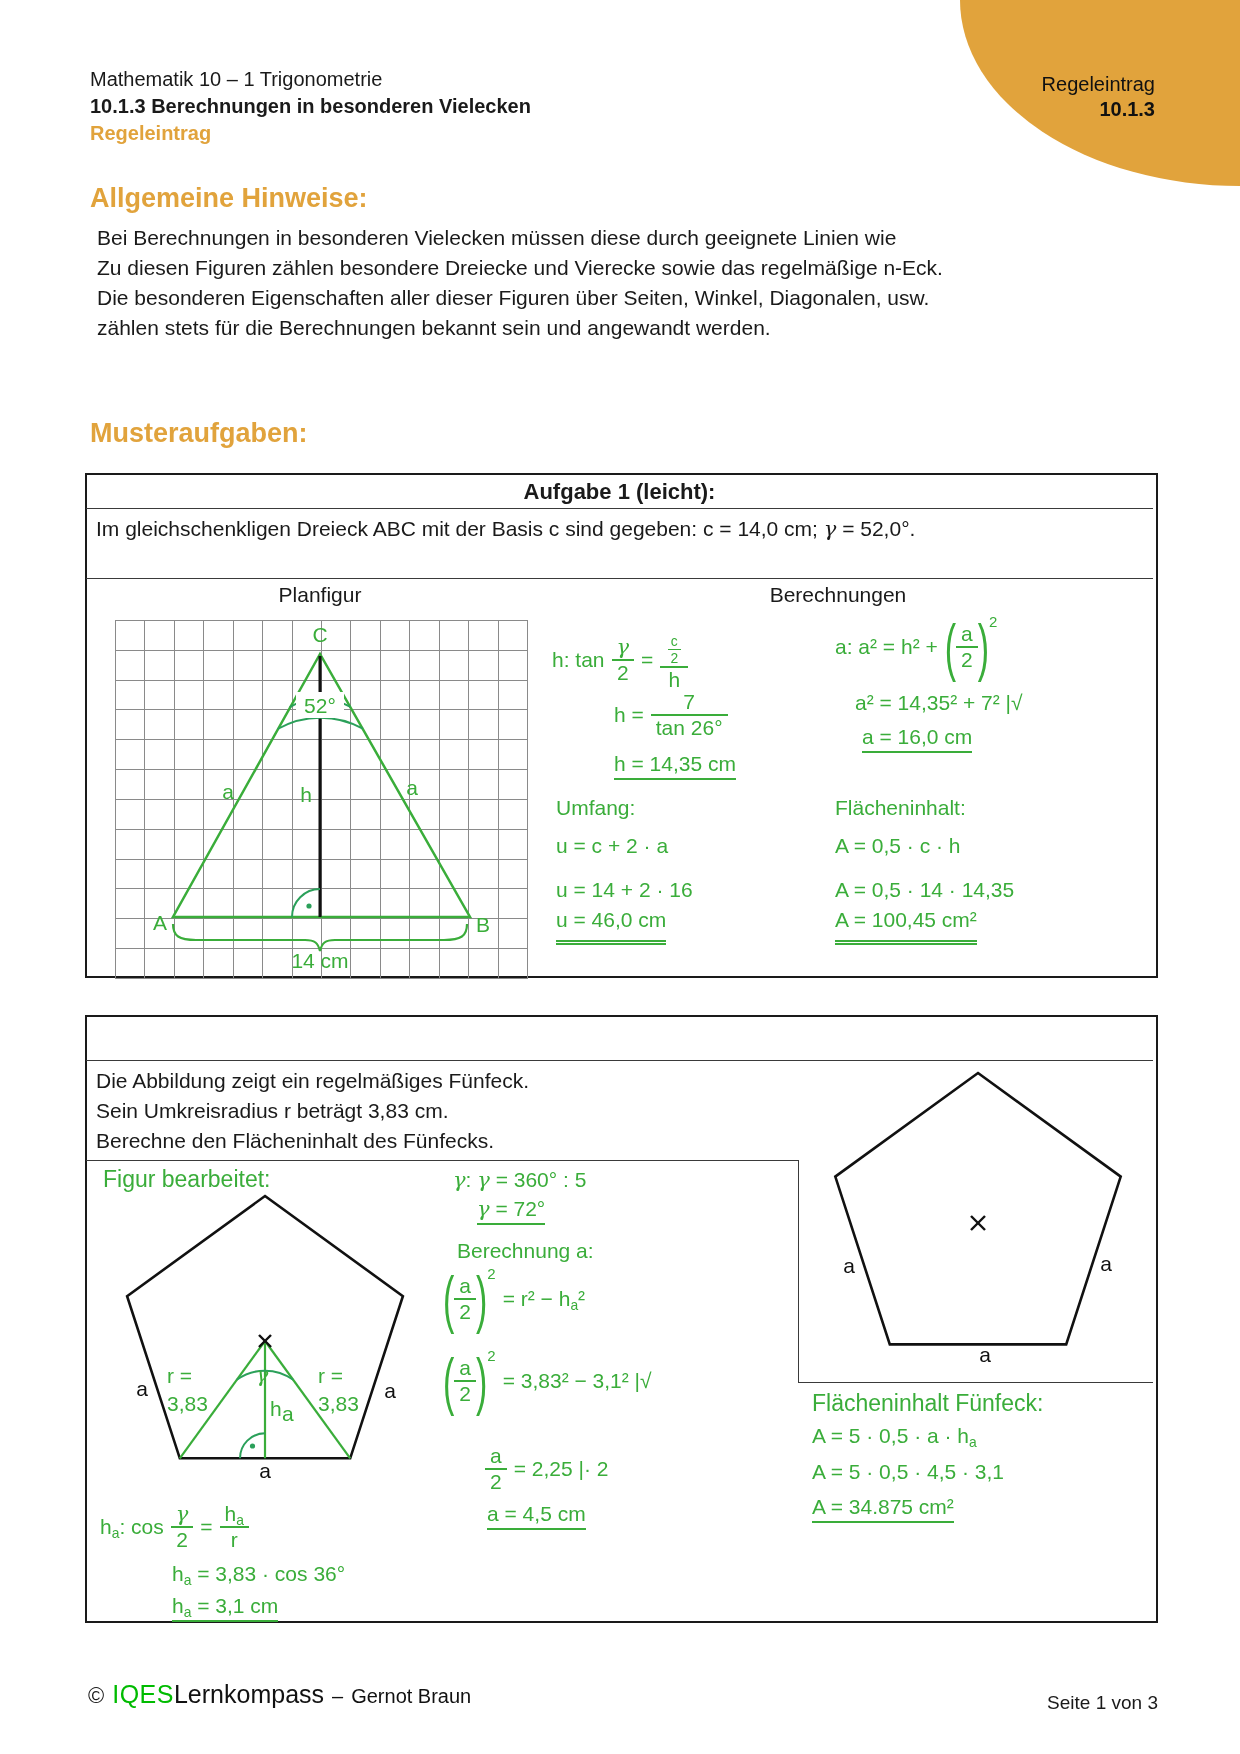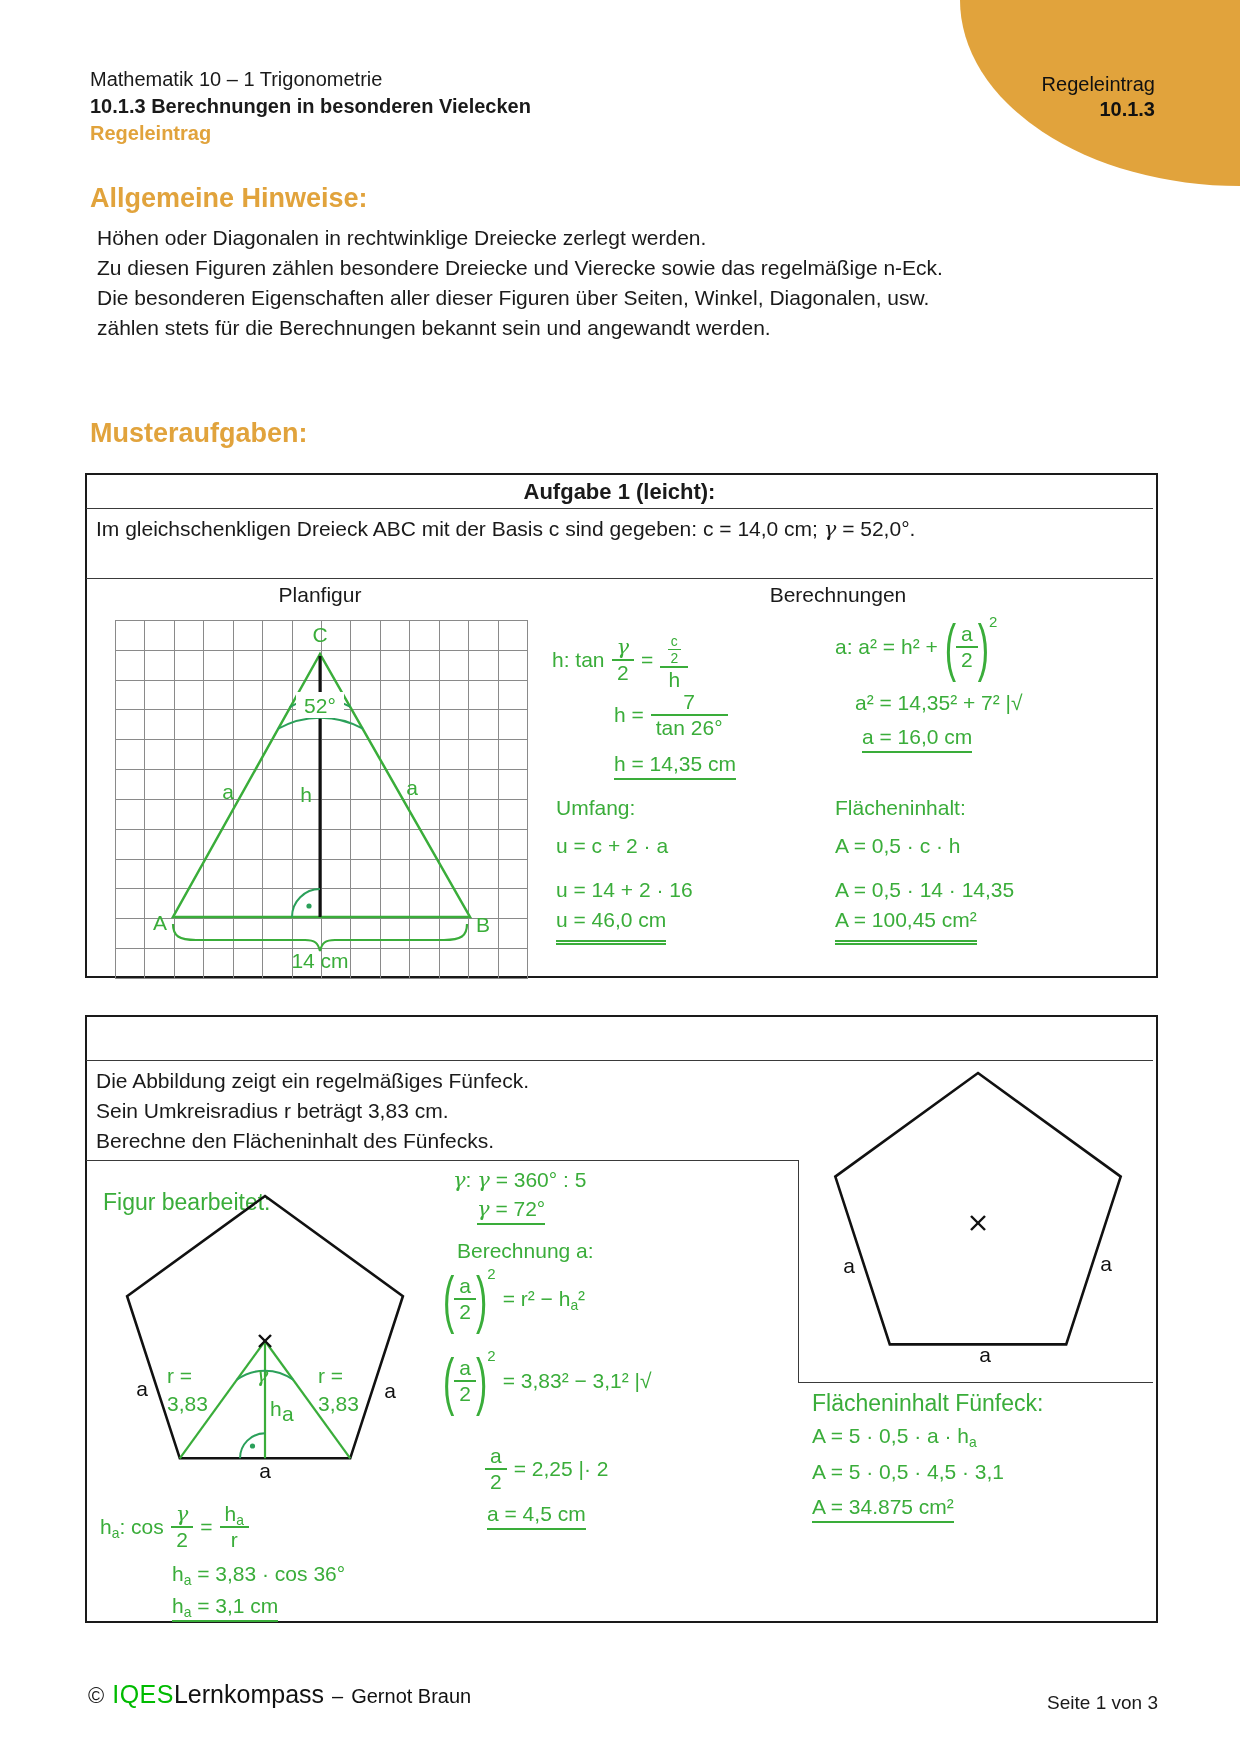--- a/index.html
+++ b/index.html
@@ -56,21 +56,21 @@
   </div>
 
   <div class="abs" style="left:90px;top:66px;font-size:20px;line-height:27px;">
     <div>Mathematik 10 – 1 Trigonometrie</div>
     <div class="b">10.1.3 Berechnungen in besonderen Vielecken</div>
     <div class="b orange">Regeleintrag</div>
   </div>
 
   <div class="abs h1" style="left:90px;top:183px;">Allgemeine Hinweise:</div>
   <div class="abs bodytext" style="left:97px;top:223px;">
-    <div>Höhen oder Diagonalen in rechtwinklige Dreiecke zerlegt werden.</div>
+    <div>Bei Berechnungen in besonderen Vielecken müssen diese durch geeignete Linien wie</div>
     <div>Zu diesen Figuren zählen besondere Dreiecke und Vierecke sowie das regelmäßige n-Eck.</div>
     <div>Die besonderen Eigenschaften aller dieser Figuren über Seiten, Winkel, Diagonalen, usw.</div>
     <div>zählen stets für die Berechnungen bekannt sein und angewandt werden.</div>
   </div>
 
   <div class="abs h1" style="left:90px;top:418px;">Musteraufgaben:</div>
 
   <div class="box" style="left:85px;top:473px;width:1069px;height:501px;"></div>
   <div class="abs boxtitle" style="left:85px;top:479px;width:1069px;">Aufgabe 1 (leicht):</div>
   <div class="hline" style="left:86px;top:508px;width:1067px;"></div>
@@ -156,21 +156,21 @@
   <div class="hline" style="left:86px;top:1060px;width:1067px;"></div>
   <div class="abs bodytext" style="left:96px;top:1066px;">
     <div>Die Abbildung zeigt ein regelmäßiges Fünfeck.</div>
     <div>Sein Umkreisradius r beträgt 3,83 cm.</div>
     <div>Berechne den Flächeninhalt des Fünfecks.</div>
   </div>
   <div class="hline" style="left:86px;top:1160px;width:712px;"></div>
   <div class="vline" style="left:798px;top:1160px;height:222px;"></div>
   <div class="hline" style="left:798px;top:1382px;width:355px;"></div>
 
-  <div class="abs g" style="left:103px;top:1166px;font-size:23px;margin-top:23px;">Figur bearbeitet:</div>
+  <div class="abs g" style="left:103px;top:1166px;font-size:23px;">Figur bearbeitet:</div>
 
   <div class="fl g" style="left:453px;top:1168px;">
       <span><i>γ</i>: <i>γ</i> = 360° : 5</span>
     </div>
   <div class="fl g" style="left:477px;top:1197px;">
       <span class="u"><i>γ</i> = 72°</span>
     </div>
   <div class="fl g" style="left:457px;top:1239px;">
       <span>Berechnung a:</span>
     </div>

